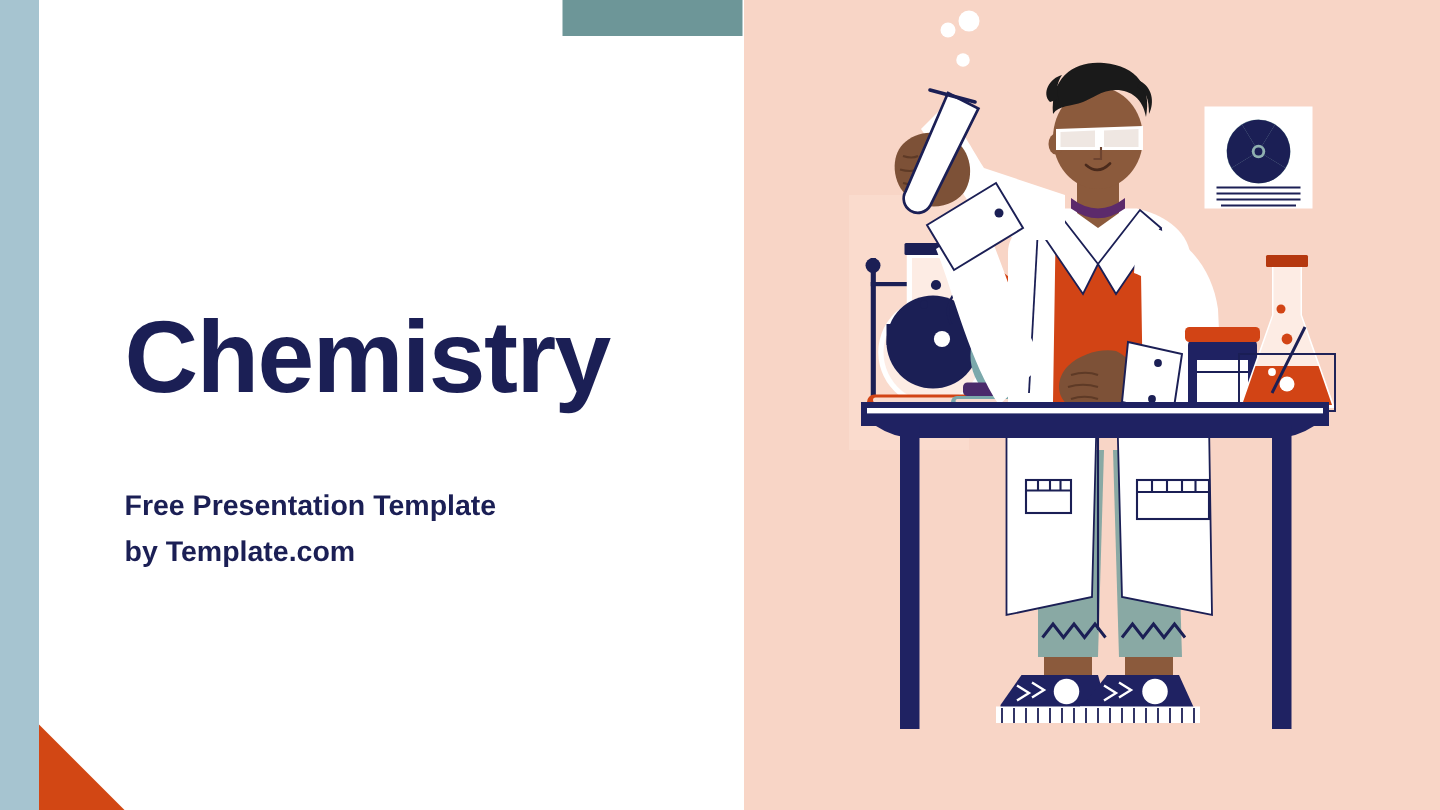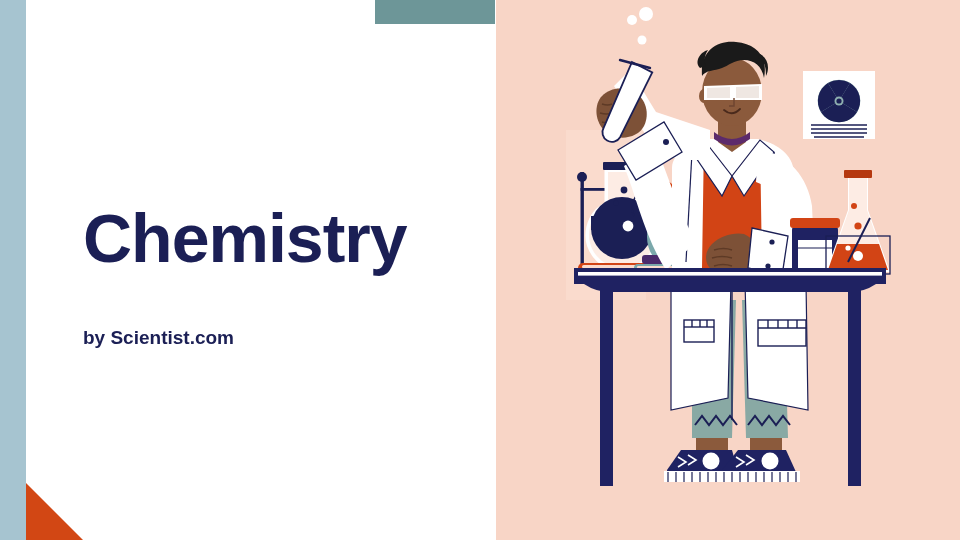--- a/index.html
+++ b/index.html
@@ -44,21 +44,22 @@
   <div class="left-bar"></div>
   <div class="top-rect"></div>
   <div class="corner-tri"></div>
   <div class="right-panel"></div>
 
   <h1 class="title">
     <span class="line">Chemistry</span>
   </h1>
 
   <div class="subtitle">
-    <span class="line">by Scientist.com</span>
+    <span class="line">Free Presentation Template</span>
+    <span class="line">by Template.com</span>
   </div>
 
   <div class="illo">
     <span class="sr">Scientist in white lab coat and safety goggles holding a test tube, standing behind a laboratory table with a flask on a stand, a microscope, a jar and an Erlenmeyer flask</span>
     <svg viewBox="0 0 464 540" xmlns="http://www.w3.org/2000/svg">
       <defs>
         <clipPath id="clipPanel">
             <rect x="0" y="0" width="464" height="540"></rect>
           </clipPath>
       </defs>

